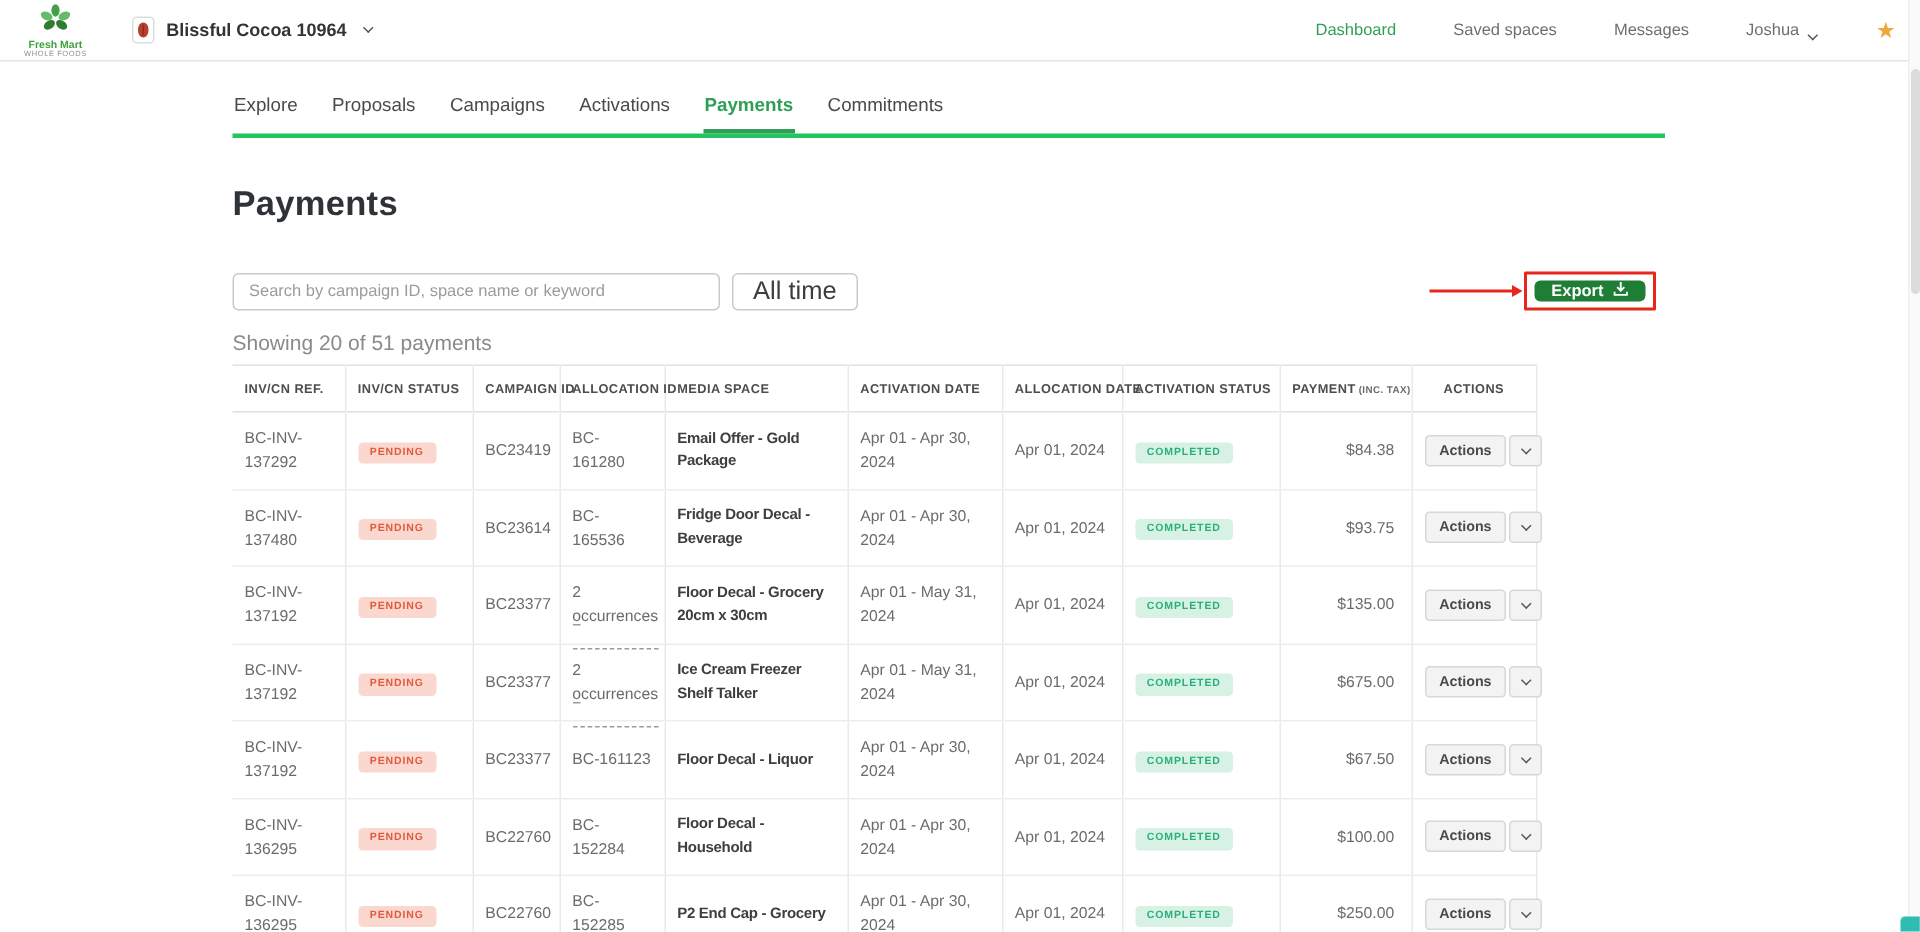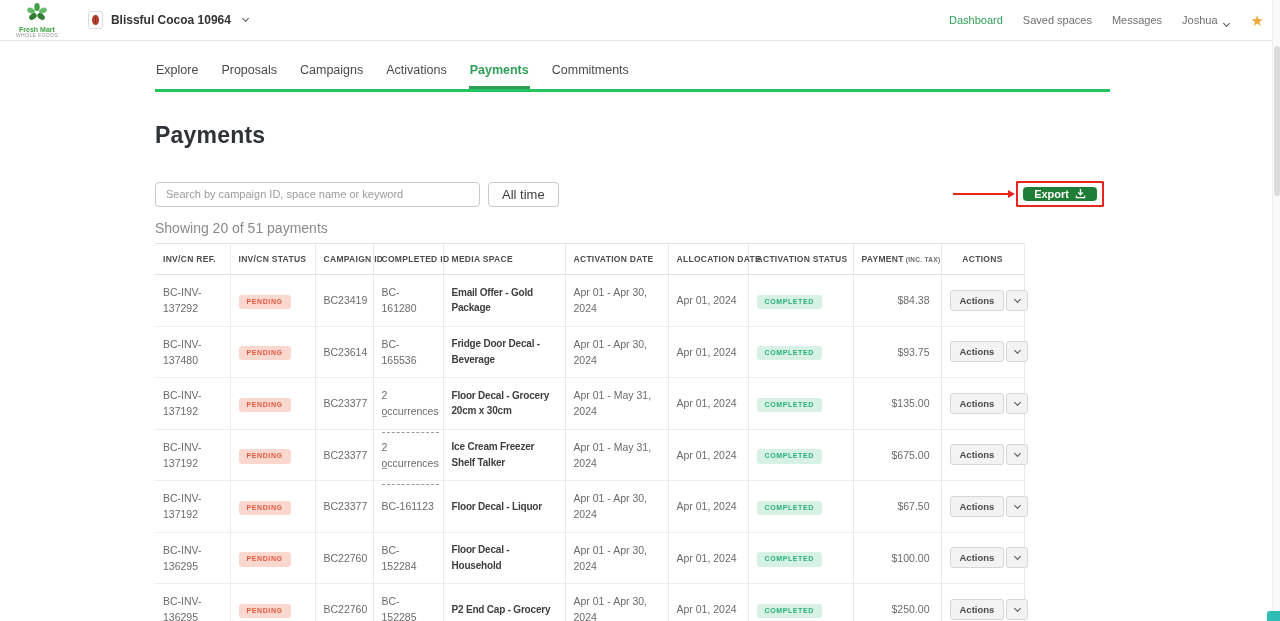--- a/index.html
+++ b/index.html
@@ -12,41 +12,41 @@
   .logo{display:flex;flex-direction:column;align-items:center;line-height:1;margin-right:30px;cursor:pointer}
   .logo-name{font-size:7px;font-weight:bold;color:var(--logo-green);margin-top:1px}
   .logo-tagline{font-size:5px;color:#8f8f8f;letter-spacing:.4px;text-transform:uppercase}
   .brand{display:flex;align-items:center;gap:8px;cursor:pointer}
   .brand-icon{width:15px;height:18px;border:1px solid #ddd;border-radius:3px;background:#fff;
     display:flex;align-items:center;justify-content:center}
   .brand-label{font-size:12px;font-weight:bold;color:#333}
   .chev{width:5px;height:5px;border-right:1.4px solid #555;border-bottom:1.4px solid #555;
     transform:rotate(45deg);margin-top:-3px;display:inline-block}
   .brand .chev{margin-left:4px}
-  .topnav{margin-left:auto;display:flex;align-items:center;gap:20px;font-size:11px;color:#6f6f6f}
+  .topnav{margin-left:auto;display:flex;align-items:center;gap:38px;font-size:11px;color:#6f6f6f}
   .topnav a{cursor:pointer;text-decoration:none;color:#6f6f6f}
   .topnav a.accent{color:var(--accent-green)}
   .user-menu{display:flex;align-items:flex-end;gap:6px;cursor:pointer}
   .star{font-size:15px;color:var(--star-orange);margin-left:2px;cursor:pointer;line-height:1}
 
   
   .content{margin-left:155px;width:955px}
   .tabs{display:flex;gap:21px;padding-top:22px;border-bottom:3px solid #22c55e}
   .tab{font-size:12.5px;color:#4a4a4a;padding:0 1px 12px;cursor:pointer;text-decoration:none;white-space:nowrap}
   .tab.active{color:var(--accent-green);font-weight:bold;padding-bottom:9px;
     border-bottom:3px solid var(--accent-green)}
 
   
   h1{font-size:23px;font-weight:bold;color:#2f3237;margin-top:30px;letter-spacing:.2px}
   .toolbar{margin-top:27px;display:flex;align-items:center;height:36px}
   .search-input{width:325px;height:25px;border:1px solid #c9c9c9;border-radius:4px;
     padding:0 10px;font-size:11px;color:#444;font-family:"Liberation Sans",sans-serif;outline:none}
   .search-input::placeholder{color:#9b9b9b}
   .time-filter{height:25px;margin-left:8px;padding:0 13px;border:1px solid #c9c9c9;border-radius:4px;
-    background:#fff;font-size:13px;color:#3d3d3d;cursor:pointer;font-family:"Liberation Sans",sans-serif}
+    background:#fff;font-size:17px;color:#3d3d3d;cursor:pointer;font-family:"Liberation Sans",sans-serif}
   .export-annot{margin-left:auto;margin-right:6px;position:relative;border:2px solid var(--annotation-red);
     padding:4px 5px;border-radius:1px}
   .annot-arrow{position:absolute;top:50%;right:100%;transform:translateY(-50%);margin-right:9px;
     width:56px;height:2px;background:var(--annotation-red)}
   .annot-arrow:after{content:"";position:absolute;right:-6px;top:-3px;width:0;height:0;
     border-left:7px solid var(--annotation-red);border-top:4px solid transparent;border-bottom:4px solid transparent}
   .export-btn{height:14px;padding:0 11px;background:var(--export-green);color:#fff;border:none;
     border-radius:4px;font-size:11px;font-weight:bold;display:flex;align-items:center;gap:6px;
     cursor:pointer;font-family:"Liberation Sans",sans-serif}
 
@@ -168,21 +168,21 @@
         <col style="width:80px">
         <col style="width:105px">
       <col style="width:88px">
         <col style="width:83px">
     </colgroup>
     <thead>
       <tr>
           <th class="col-1"><span>INV/CN REF.</span></th>
           <th class="col-2"><span>INV/CN STATUS</span></th>
           <th class="col-3"><span>CAMPAIGN ID</span></th>
-          <th class="col-4"><span>COMPLETED ID</span></th>
+          <th class="col-4"><span>ALLOCATION ID</span></th>
           <th class="col-5"><span>MEDIA SPACE</span></th>
           <th class="col-6"><span>ACTIVATION DATE</span></th>
           <th class="col-7"><span>ALLOCATION DATE</span></th>
           <th class="col-8"><span>ACTIVATION STATUS</span></th>
           <th class="col-9"><span>PAYMENT</span><span class="th-sub">(INC. TAX)</span></th>
           <th class="col-10"><span>ACTIONS</span></th>
         </tr>
     </thead>
     <tbody>
         <tr>

